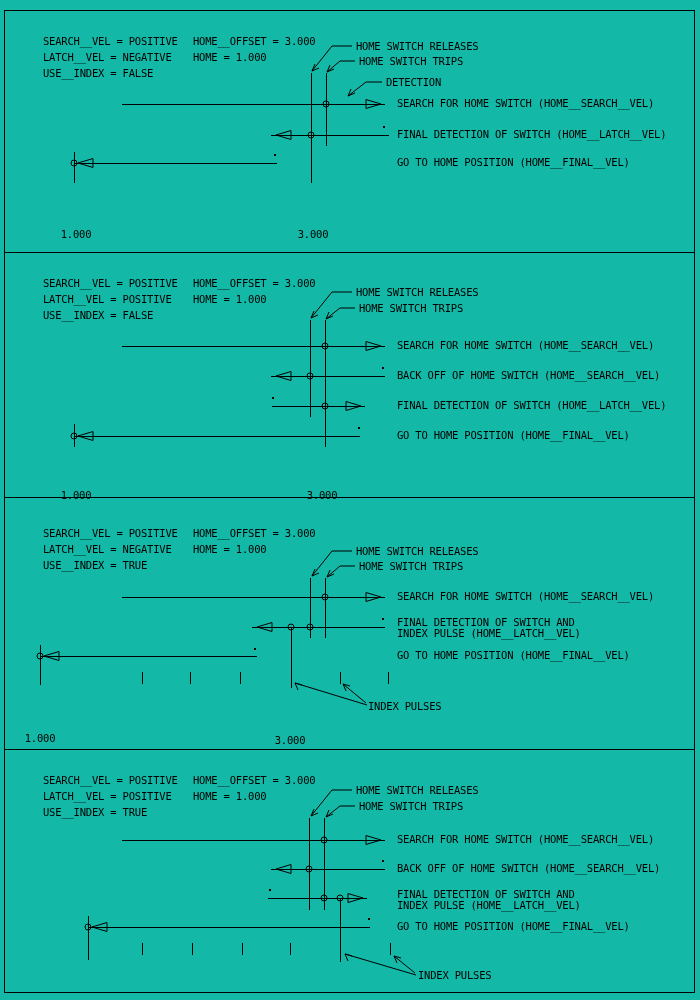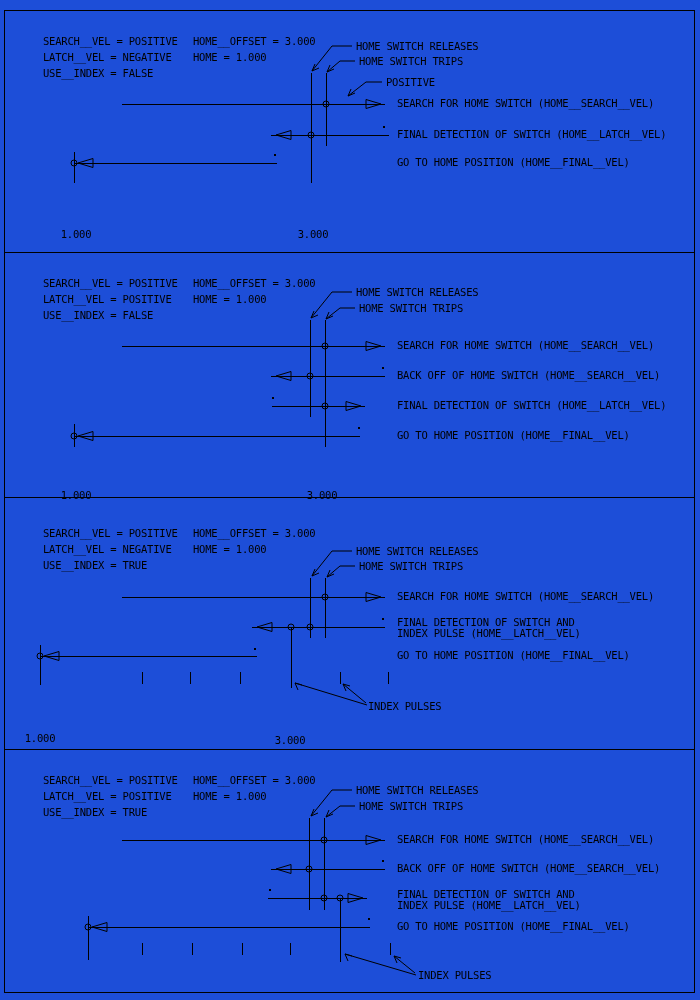--- a/index.html
+++ b/index.html
@@ -1,16 +1,16 @@
 <!DOCTYPE html>
 <html><head>
 <meta charset="utf-8">
 <style>
   html,body{margin:0;padding:0;background:#fff;}
-  #stage{position:relative;width:700px;height:1000px;background:#1d4ed8;overflow:hidden;
+  #stage{position:relative;width:700px;height:1000px;background:#14b8a6;overflow:hidden;
          font-family:"DejaVu Sans Mono","Liberation Mono",monospace;color:#000;}
   .frame{position:absolute;left:4px;width:691px;border:1px solid #000;box-sizing:border-box;}
   .panel{position:absolute;left:0;width:700px;}
   .panel svg{position:absolute;left:0;top:0;}
   .t{position:absolute;font-size:10.5px;line-height:11px;white-space:pre;letter-spacing:-0.2px;}
   .num{width:40px;text-align:center;margin-top:40px;}
   svg line,svg polyline,svg polygon,svg circle{stroke:#000;fill:none;stroke-width:1;}
   .cr{shape-rendering:crispEdges;}
   .dot{fill:#000;stroke:none;}
 </style>
@@ -57,21 +57,21 @@
         <polyline points="355,83 348,86 351,79"></polyline>
       </g>
     </svg>
     <div class="t" style="left:43px;top:26px;">SEARCH__VEL = POSITIVE</div>
     <div class="t" style="left:43px;top:42px;">LATCH__VEL = NEGATIVE</div>
     <div class="t" style="left:43px;top:58px;">USE__INDEX = FALSE</div>
     <div class="t" style="left:193px;top:26px;">HOME__OFFSET = 3.000</div>
     <div class="t" style="left:193px;top:42px;">HOME = 1.000</div>
     <div class="t" style="left:356px;top:31px;">HOME SWITCH RELEASES</div>
     <div class="t" style="left:359px;top:46px;">HOME SWITCH TRIPS</div>
-    <div class="t" style="left:386px;top:67px;">POSITIVE</div>
+    <div class="t" style="left:386px;top:67px;">DETECTION</div>
     <div class="t" style="left:397px;top:88px;">SEARCH FOR HOME SWITCH (HOME__SEARCH__VEL)</div>
     <div class="t" style="left:397px;top:119px;">FINAL DETECTION OF SWITCH (HOME__LATCH__VEL)</div>
     <div class="t" style="left:397px;top:147px;">GO TO HOME POSITION (HOME__FINAL__VEL)</div>
     <div class="t num" style="left:56px;top:179px;">1.000</div>
     <div class="t num" style="left:293px;top:179px;">3.000</div>
   </div>
 
   <div class="panel" style="top:252px;height:246px;">
     <svg width="700" height="246">
       <g>

